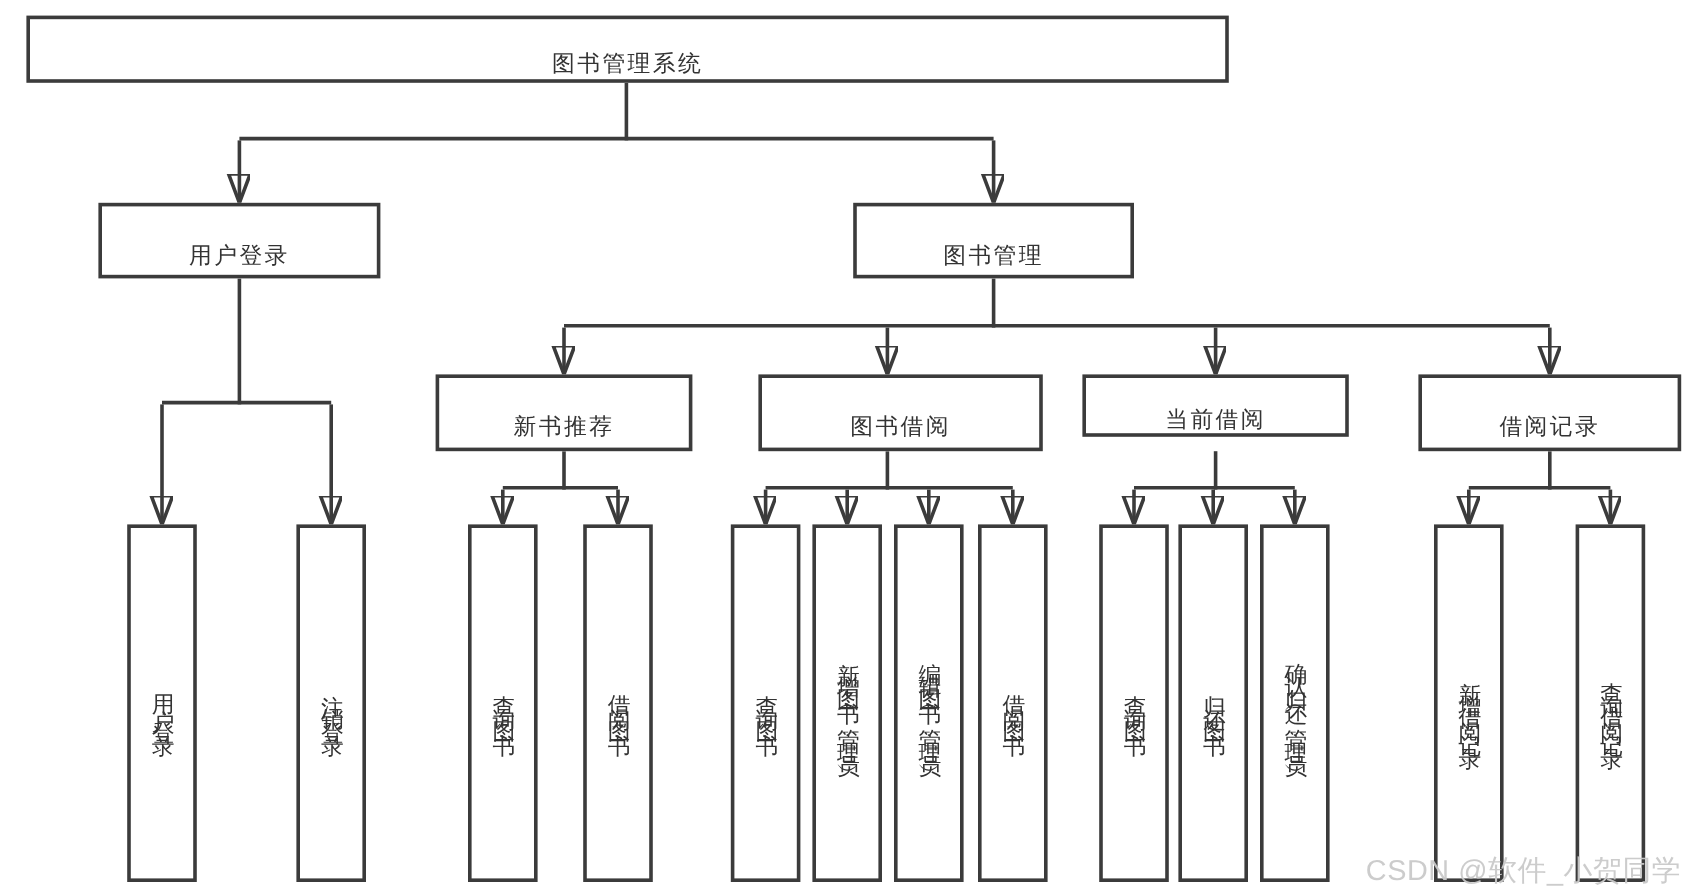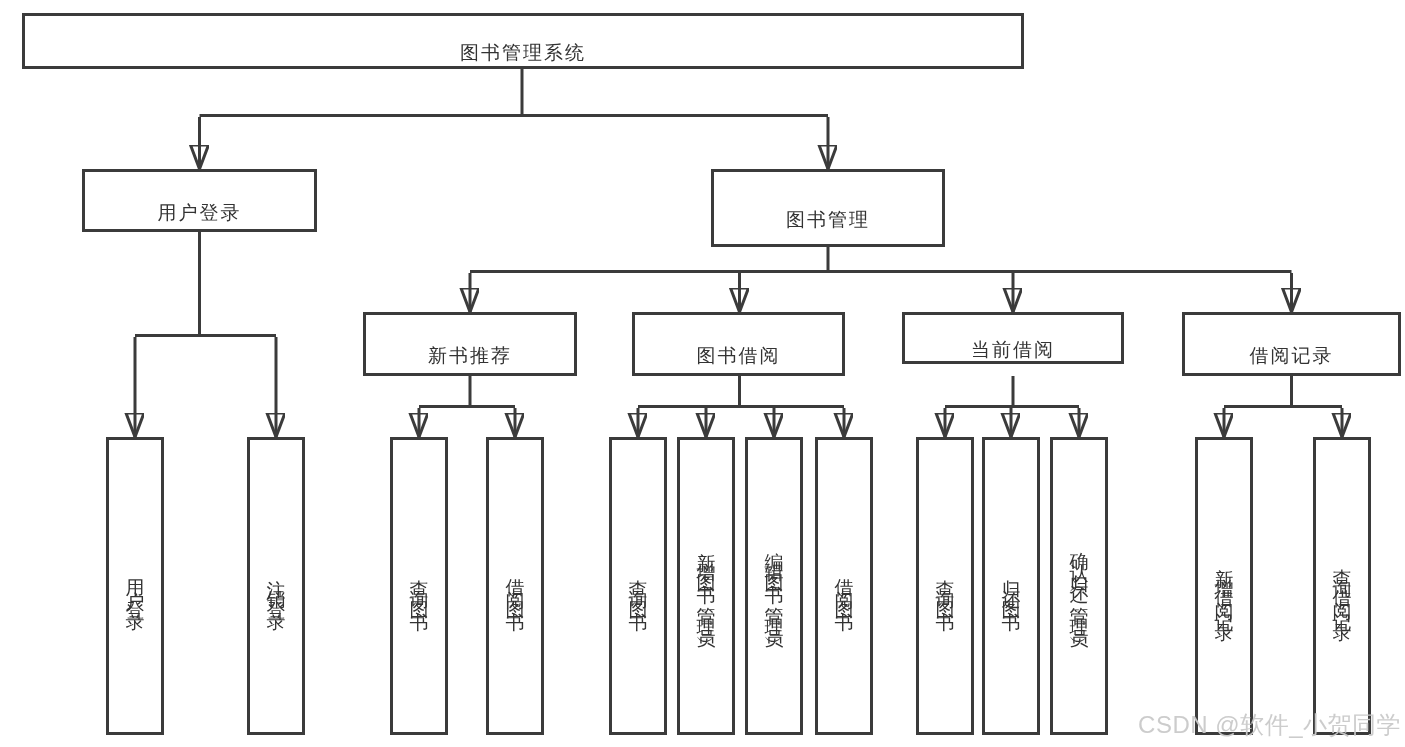--- a/index.html
+++ b/index.html
@@ -113,28 +113,28 @@
     </g>
   </svg>
 
   <div class="box h" style="left:22px; top:13px; width:1002px; height:56px;">
     <span class="label">图书管理系统</span>
   </div>
 
   <div class="box h" style="left:82px; top:169px; width:235px; height:63px;">
     <span class="label">用户登录</span>
   </div>
-  <div class="box h" style="left:711px; top:169px; width:234px; height:78px;">
+  <div class="box h" style="left:711px; top:169px; width:234px; height:63px;">
     <span class="label">图书管理</span>
   </div>
 
   <div class="box h" style="left:363px; top:312px; width:214px; height:64px;font-family:Liberation Serif, serif;">
     <span class="label">新书推荐</span>
   </div>
-  <div class="box h" style="left:632px; top:312px; width:213px; height:64px;">
+  <div class="box h" style="left:632px; top:312px; width:237px; height:64px;">
     <span class="label">图书借阅</span>
   </div>
   <div class="box h" style="left:902px; top:312px; width:222px; height:52px;">
     <span class="label">当前借阅</span>
   </div>
   <div class="box h" style="left:1182px; top:312px; width:219px; height:64px;">
     <span class="label">借阅记录</span>
   </div>
 
   <div class="box v" style="left:106px; top:437px; width:58px; height:298px;">

